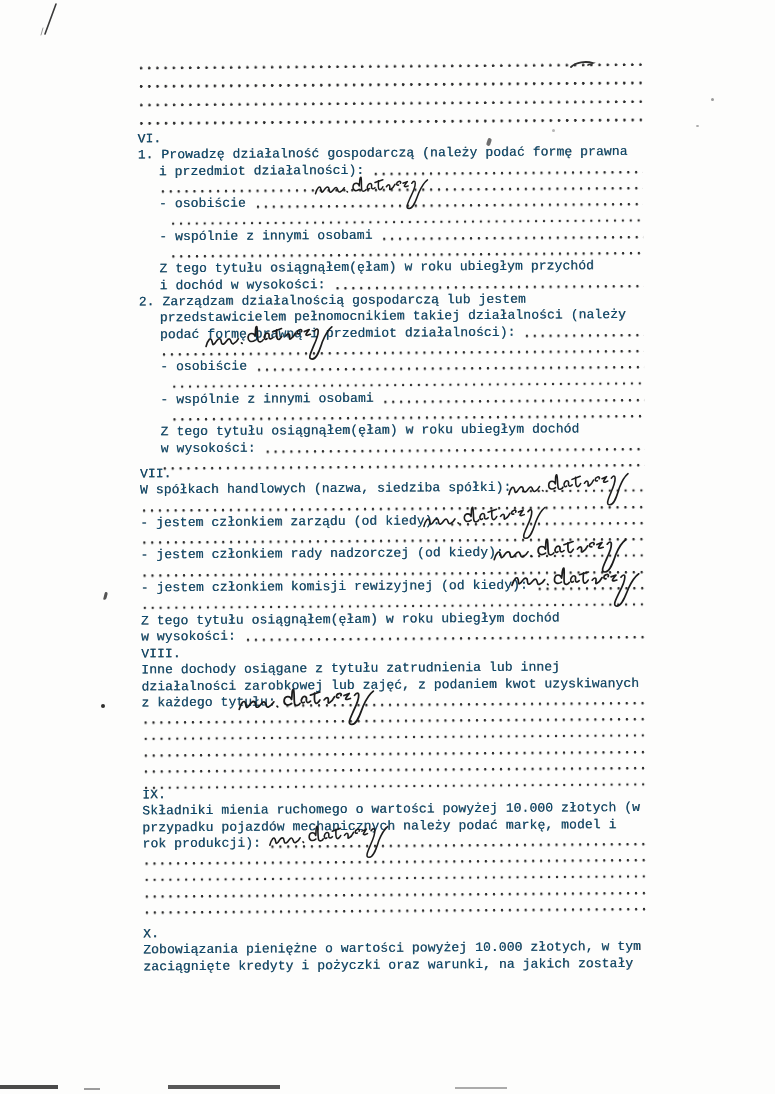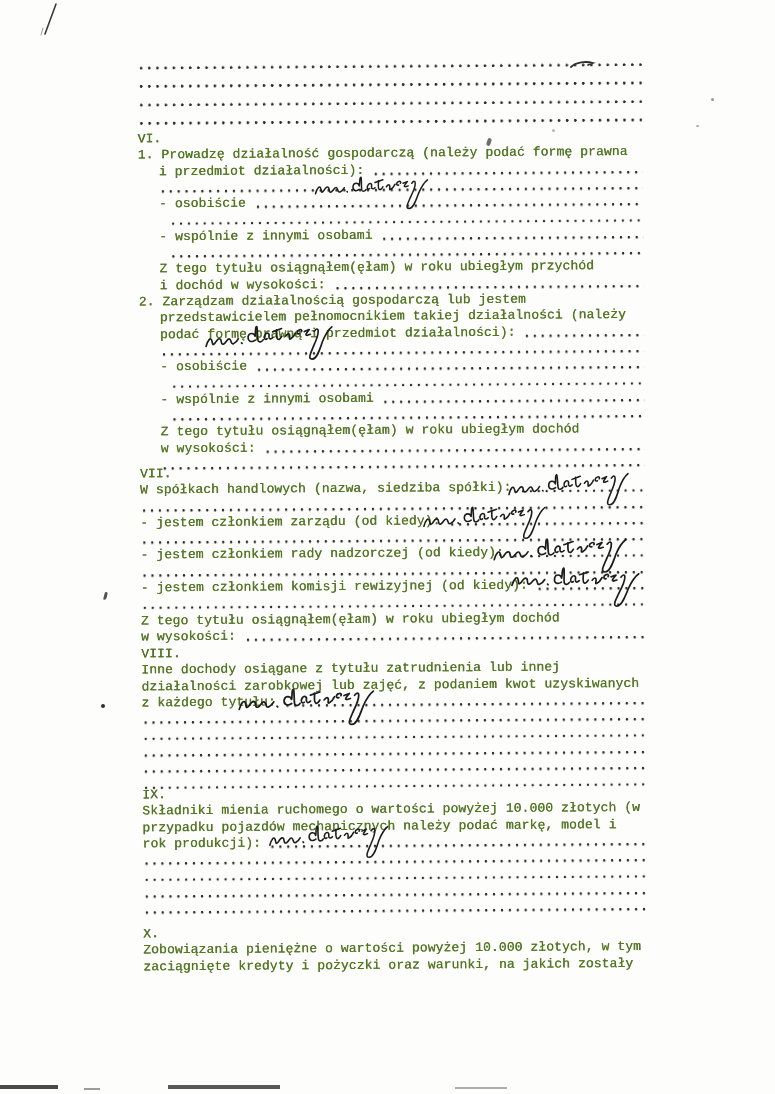--- a/index.html
+++ b/index.html
@@ -5,21 +5,21 @@
   html,body{margin:0;padding:0;}
   body{
     width:775px;height:1094px;
     background:#f4f4f2;
     font-family:"Liberation Mono","DejaVu Sans Mono",monospace;
     overflow:hidden;position:relative;
   }
   #page{
     position:absolute;inset:0;
     background:#fdfdfc;
-    color:#4d7c0f;
+    color:#0c4a6e;
   }
   
   #typed{
     position:absolute;left:140px;top:0;width:505px;height:1094px;
     transform:rotate(-0.4deg);
     transform-origin:40% 45%;
     font-size:13px;
     letter-spacing:0.1px;
   }
   .sec{position:absolute;left:0;width:505px;}

